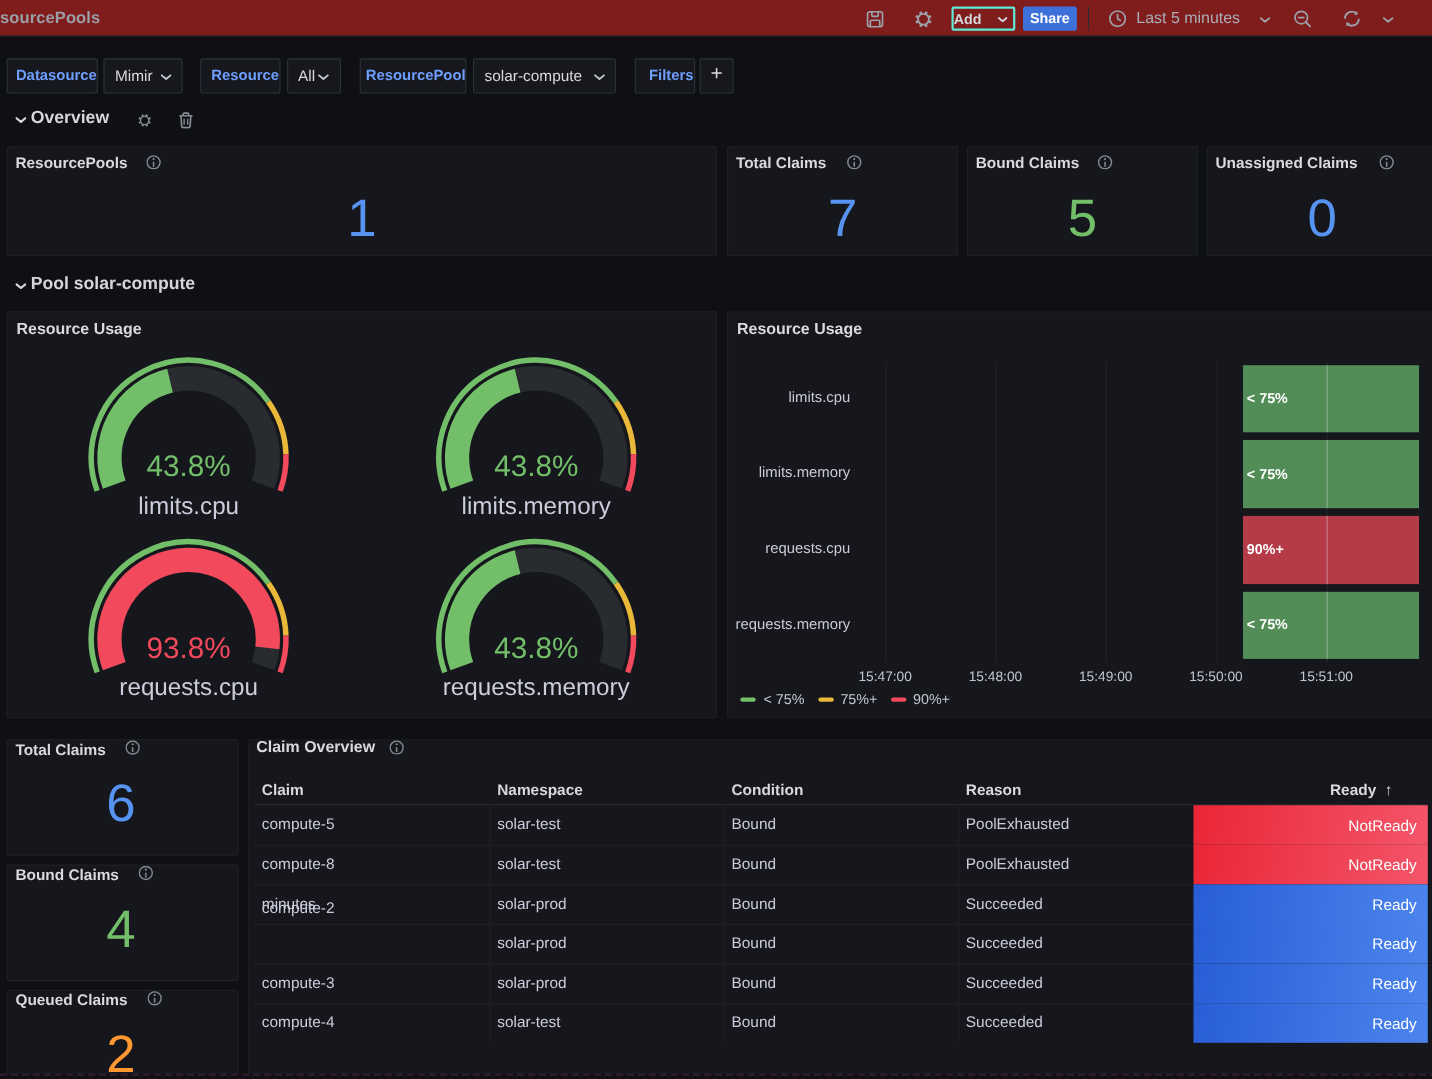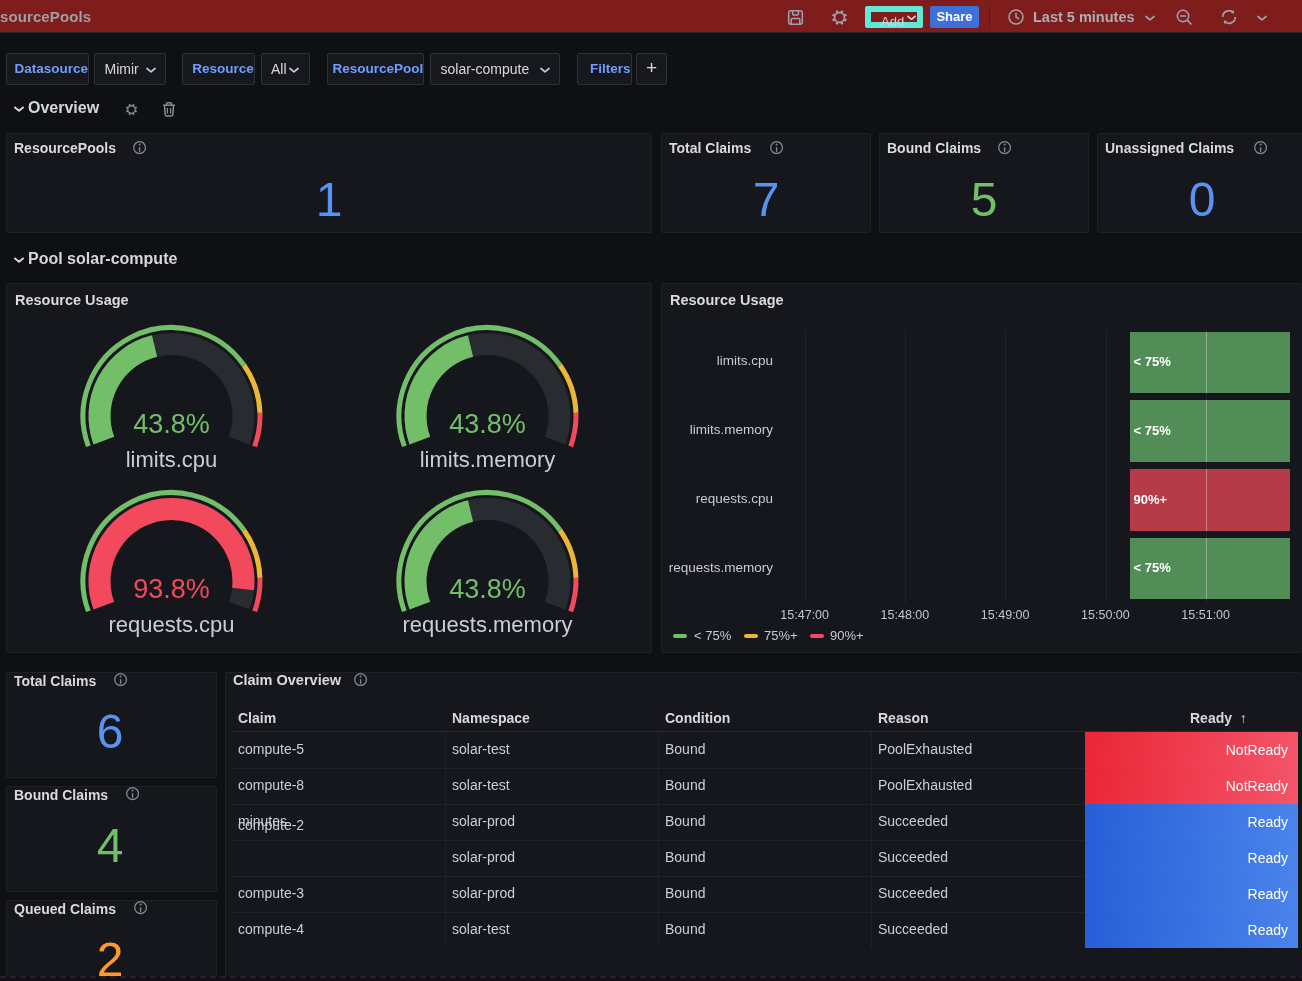--- a/index.html
+++ b/index.html
@@ -1,24 +1,24 @@
 <!DOCTYPE html>
 <html><head><meta charset="utf-8"><style>
 *{margin:0;padding:0;box-sizing:border-box}
 html,body{width:1302px;height:981px;overflow:hidden;background:#0f1013;
  font-family:"Liberation Sans",sans-serif;-webkit-font-smoothing:antialiased}
 .abs{position:absolute}
 #nav{position:absolute;left:0;top:0;width:1302px;height:33px;background:#7f1d1d;border-bottom:1px solid #26282d}
 .navtitle{position:absolute;left:0px;top:8px;font-size:15px;font-weight:600;color:#9b9fa8;letter-spacing:.1px}
-.btn-add{position:absolute;left:865px;top:6px;width:58px;height:22px;border:6px solid #5eead4;border-radius:2px;
- color:#d5d6db;font-size:13px;font-weight:400;text-align:left;line-height:20px;padding-left:10px}
+.btn-add{position:absolute;left:865px;top:6px;width:58px;height:22px;border:2px solid #5eead4;border-radius:2px;
+ color:#d5d6db;font-size:13px;font-weight:700;text-align:left;line-height:20px;padding-left:0}
 .btn-share{position:absolute;left:930px;top:6px;width:49px;height:22px;background:#3d71d9;border-radius:2px;
  color:#fff;font-size:13px;font-weight:600;text-align:center;line-height:22px}
 .navsep{position:absolute;top:6px;width:1px;height:22px;background:#2b2d34}
-.timetxt{position:absolute;left:1033px;top:9px;font-size:14.5px;font-weight:700;color:#a9aeb8}
+.timetxt{position:absolute;left:1033px;top:9px;font-size:14.5px;font-weight:400;color:#a9aeb8}
 .fbox{position:absolute;top:53px;height:32px;background:#17181e;border:1px solid #2e3138;border-radius:2px;
  font-size:14px;line-height:30px}
 .flabel{color:#6e9fff;font-size:13.5px;font-weight:700;text-align:right}
 .fval{color:#d8d9dd;font-weight:500;padding-left:9.5px}
 .rowhdr{position:absolute;font-size:16px;font-weight:700;color:#d6d7db}
 .panel{position:absolute;background:#16171d;border:1px solid #1f2127;border-radius:2px}
 .ptitle{position:absolute;font-size:14.5px;font-weight:600;color:#d9dade;white-space:nowrap}
 .stitle{position:absolute;font-size:14px;font-weight:600;color:#d9dade;white-space:nowrap}
 .bigval{position:absolute;font-size:48px;font-weight:500;transform:translate(-50%,-50%);white-space:nowrap}
 .ylab{position:absolute;font-size:13.5px;color:#c9cad3;text-align:right;width:110px}
@@ -239,21 +239,21 @@
 <div class="ptitle" style="left:233px;top:672px">Claim Overview</div>
 <svg style="position:absolute;left:354.4px;top:673.0px" width="13.2" height="13.2" viewBox="0 0 13.2 13.2" fill="none">
     <circle cx="6.6" cy="6.6" r="5.8999999999999995" stroke="#84888f" stroke-width="1.3"></circle>
     <path d="M6.6 6.8 V10.2" stroke="#84888f" stroke-width="1.4" stroke-linecap="round"></path>
     <circle cx="6.6" cy="3.5999999999999996" r="1.0" fill="#84888f"></circle>
   </svg>
 <div class="th" style="left:238px;top:710px">Claim</div>
 <div class="th" style="left:452px;top:710px">Namespace</div>
 <div class="th" style="left:665px;top:710px">Condition</div>
 <div class="th" style="left:878px;top:710px">Reason</div>
-<div class="th" style="left:1190px;top:710px;width:95px;text-align:left">Ready &nbsp;↑</div>
+<div class="th" style="left:1190px;top:710px;width:95px;text-align:center">Ready &nbsp;↑</div>
 <div class="rline" style="top:731px;background:#282a30"></div>
 <div class="td" style="left:238px;top:741px">compute-5</div>
 <div class="td" style="left:452px;top:741px">solar-test</div>
 <div class="td" style="left:665px;top:741px">Bound</div>
 <div class="td" style="left:878px;top:741px">PoolExhausted</div>
 <div class="td" style="left:238px;top:777px">compute-8</div>
 <div class="td" style="left:452px;top:777px">solar-test</div>
 <div class="td" style="left:665px;top:777px">Bound</div>
 <div class="td" style="left:878px;top:777px">PoolExhausted</div>
 <div class="rline" style="top:768px"></div>

